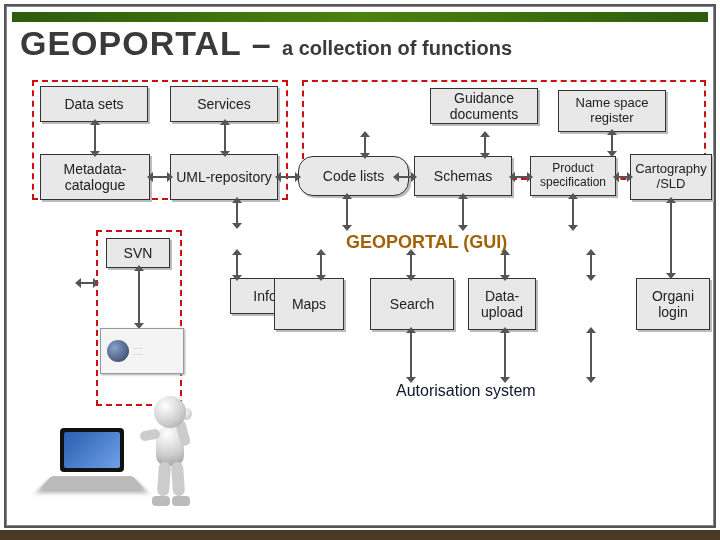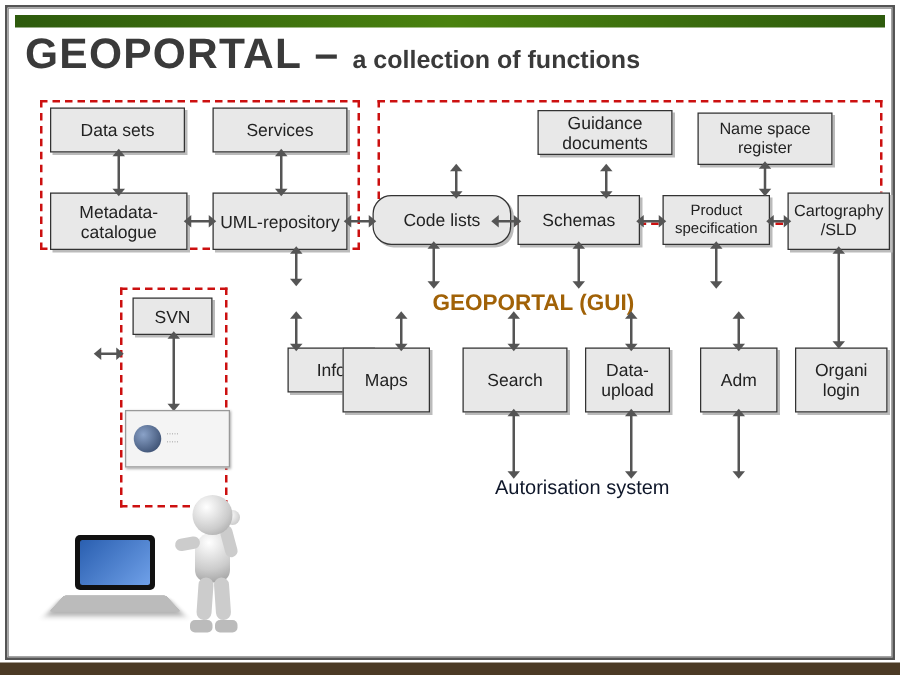--- a/index.html
+++ b/index.html
@@ -287,23 +287,20 @@
     </div>
   <div class="box" style="left:268px; top:272px; width:70px; height:52px;">
       <span>Maps</span>
     </div>
   <div class="box" style="left:364px; top:272px; width:84px; height:52px;">
       <span>Search</span>
     </div>
   <div class="box" style="left:462px; top:272px; width:68px; height:52px;">
       <span>Data-upload</span>
     </div>
-  <div class="box" style="left:554px; top:272px; width:62px; height:52px;">
-      <span>Adm</span>
-    </div>
   <div class="box" style="left:630px; top:272px; width:74px; height:52px;">
       <span>Organi login</span>
     </div>
 
   <div class="auth-label" style="left:390px; top:376px;"><span>Autorisation system</span></div>
 
   <div class="arrow-v" style="left:88px; top:118px; height:28px;"></div>
   <div class="arrow-v" style="left:218px; top:118px; height:28px;"></div>
   <div class="arrow-v" style="left:358px; top:130px; height:18px;"></div>
   <div class="arrow-v" style="left:478px; top:130px; height:18px;"></div>

